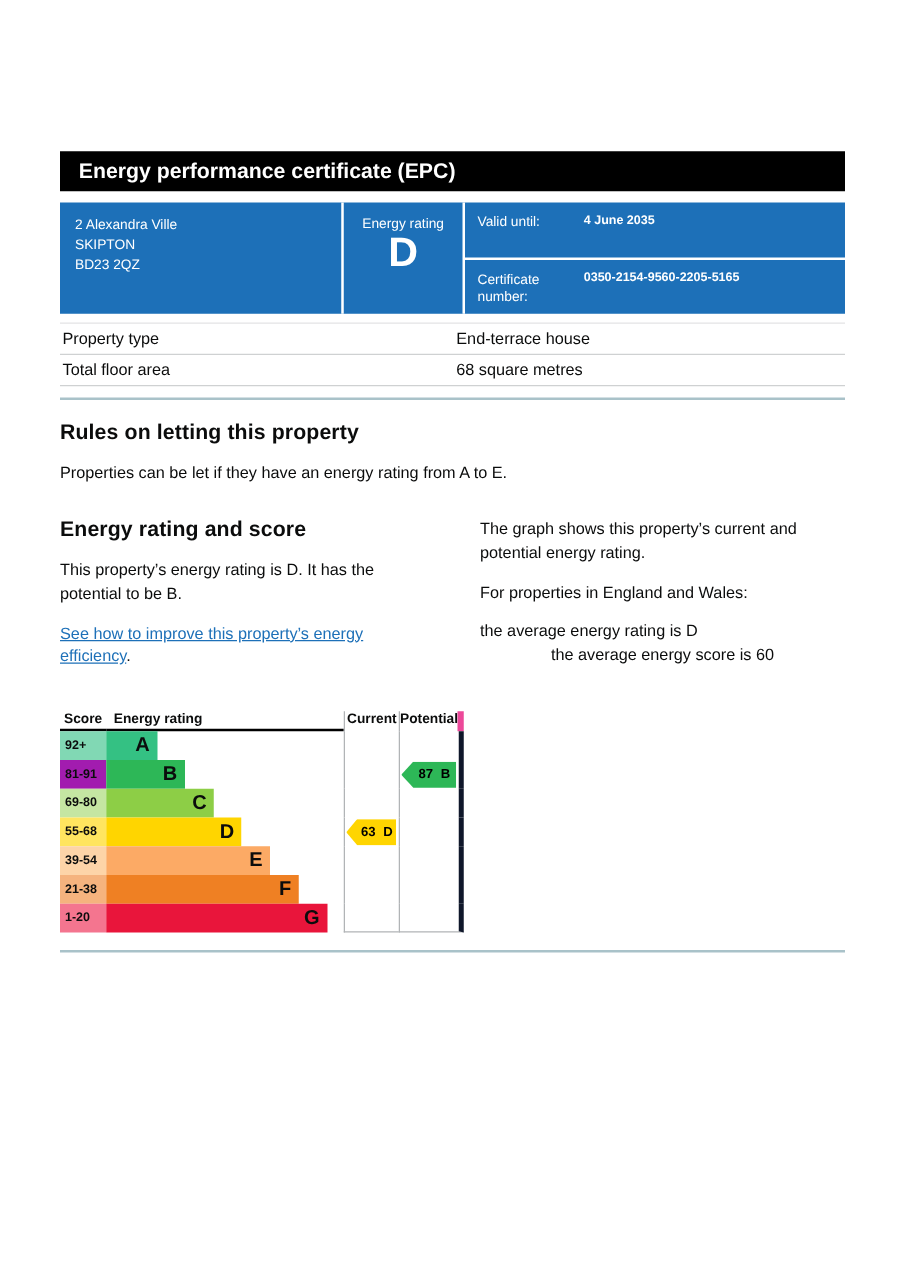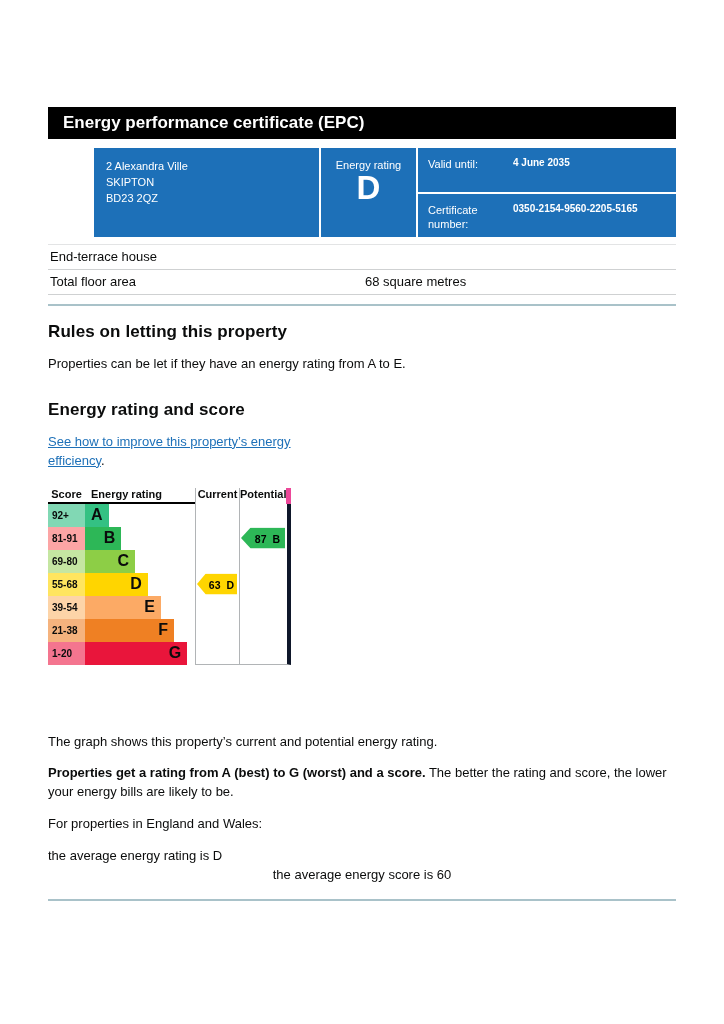--- a/index.html
+++ b/index.html
@@ -3,38 +3,37 @@
 <meta charset="utf-8">
 <style>
   * { box-sizing: border-box; margin: 0; padding: 0; }
   html, body { background: #ffffff; }
   body {
     width: 724px; height: 1024px;
     font-family: "Liberation Sans", sans-serif;
     color: #0b0c0c;
     position: relative;
   }
-  .page { position: absolute; left: 48px; top: 107px; width: 628px; }
+  .page { position: absolute; left: 48px; top: 121px; width: 628px; }
 
   
   .title-bar {
     background: #000; color: #fff;
     height: 32px; display: flex; align-items: center;
     padding-left: 15px;
     font-size: 17px; font-weight: bold;
   }
 
   
   .summary {
     margin-top: 9px;
     display: flex;
     background: #1d70b8;
     color: #fff;
     height: 89px;
-    margin-left: 46px;
   }
   .addr-cell { width: 225px; padding: 11px 12px; font-size: 11px; line-height: 1.45; }
   .rating-cell { width: 97px; border-left: 2px solid #fff; text-align: center; padding-top: 11px; }
   .rating-cell .rating-label { font-size: 11px; }
   .rating-cell .rating-letter { font-size: 33px; font-weight: bold; line-height: 1.05; }
   .validity-cell { flex: 1; border-left: 2px solid #fff; display: flex; flex-direction: column; }
   .valid-row { flex: 1; display: flex; padding: 9px 10px 4px 10px; }
   .valid-row + .valid-row { border-top: 2px solid #fff; }
   .v-label { width: 85px; font-size: 11px; line-height: 1.35; }
   .v-value { font-size: 10px; font-weight: bold; flex: 1; }
@@ -47,29 +46,29 @@
   .f-value { flex: 1; }
 
   .section-divider { border: none; height: 2px; background: #a9c2c9; margin-top: 9px; }
   .bottom-divider { border: none; height: 2px; background: #a9c2c9; margin-top: 14px; }
 
   h2.section-heading { font-size: 17px; font-weight: bold; margin-top: 16px; letter-spacing: 0.1px; }
   p.body-text { font-size: 13px; margin-top: 13px; line-height: 1.45; }
   a.doc-link { color: #1d70b8; text-decoration: underline; cursor: pointer; }
 
   
-  .two-col { display: flex; gap: 68px; margin-top: 26px; flex-direction: column; }
+  .two-col { display: flex; gap: 44px; margin-top: 26px; }
   .col-left { width: 292px; }
   .col-right { flex: 1; font-size: 13px; line-height: 1.45; }
   .col-right .rp { margin-top: 0; }
   .col-right .rp + .rp { margin-top: 13px; }
   .col-right .tight { margin-top: 0 !important; text-align: center; }
 
   
-  .epc-chart { margin-top: 17px; width: 243px; }
+  .epc-chart { margin-top: 34px; width: 323px; }
   .epc-hrow { display: flex; height: 16px; font-size: 11px; font-weight: bold; }
   .h-score { width: 37px; text-align: center; border-bottom: 2px solid #000; }
   .h-rating { flex: 1; padding-left: 6px; border-bottom: 2px solid #000; }
   .h-current { width: 44px; border-left: 1px solid #b1b4b6; text-align: center; }
   .h-potential { width: 52px; border-left: 1px solid #b1b4b6; border-right: 5px solid #ec4899; text-align: center; }
   .epc-row { display: flex; height: 23px; text-align: center; }
   .score-cell { width: 37px; font-size: 10px; font-weight: bold; display: flex; align-items: center; padding-left: 4px; }
   .bar-cell { flex: 1; }
   .band-bar {
     height: 100%; display: flex; align-items: center; justify-content: flex-end;
@@ -113,56 +112,58 @@
       </div>
       <div class="valid-row">
         <div class="v-label">Certificate number:</div>
         <div class="v-value">0350-2154-9560-2205-5165</div>
       </div>
     </div>
   </div>
 
   <div class="facts">
     <div class="facts-row">
+      <div class="f-label">Property type</div>
       <div class="f-value">End-terrace house</div>
     </div>
     <div class="facts-row">
       <div class="f-label">Total floor area</div>
       <div class="f-value">68 square metres</div>
     </div>
   </div>
 
   <hr class="section-divider">
 
   <h2 class="section-heading">Rules on letting this property</h2>
   <p class="body-text">Properties can be let if they have an energy rating from A to E.</p>
 
   <div class="two-col">
     <div class="col-left">
       <h2 class="section-heading" style="margin-top:0">Energy rating and score</h2>
+      <p class="body-text">This property’s energy rating is D. It has the potential to be B.</p>
       <p class="body-text"><a class="doc-link">See how to improve this property’s energy efficiency</a><span>.</span></p>
 
       <div class="epc-chart">
         <div class="epc-hrow">
           <div class="h-score">Score</div>
           <div class="h-rating">Energy rating</div>
           <div class="h-current">Current</div>
           <div class="h-potential">Potential</div>
         </div>
 
         <div class="epc-row">
           <div class="score-cell" style="background: rgb(129, 216, 180);">92+</div>
           <div class="bar-cell">
               <div class="band-bar" style="background: rgb(52, 193, 131); width: 21.5%;">A</div>
             </div>
           <div class="current-cell"></div>
           <div class="potential-cell"></div>
         </div>
         <div class="epc-row">
-          <div class="score-cell" style="background: #fca5a5;">81-91</div>
+          <div class="score-cell" style="background: #a21caf;">81-91</div>
           <div class="bar-cell">
               <div class="band-bar" style="background: rgb(45, 183, 87); width: 33%;">B</div>
             </div>
           <div class="current-cell"></div>
           <div class="potential-cell">
             <div class="rating-arrow" style="background: rgb(45, 183, 87);">
               <span>87</span>
               <span>B</span>
             </div>
           </div>
@@ -210,21 +211,20 @@
               <div class="band-bar" style="background: rgb(233, 21, 59); width: 93%;">G</div>
             </div>
           <div class="current-cell"></div>
           <div class="potential-cell"></div>
         </div>
       </div>
     </div>
 
     <div class="col-right">
       <p class="rp">The graph shows this property’s current and potential energy rating.</p>
-      <p class="rp"><strong>Properties get a rating from A (best) to G (worst) and a score.</strong><span> The better the rating and score, the lower your energy bills are likely to be.</span></p>
       <p class="rp">For properties in England and Wales:</p>
       <p class="rp">the average energy rating is D</p>
       <p class="rp tight">the average energy score is 60</p>
     </div>
   </div>
 
   <hr class="bottom-divider">
 
 </div>
 

